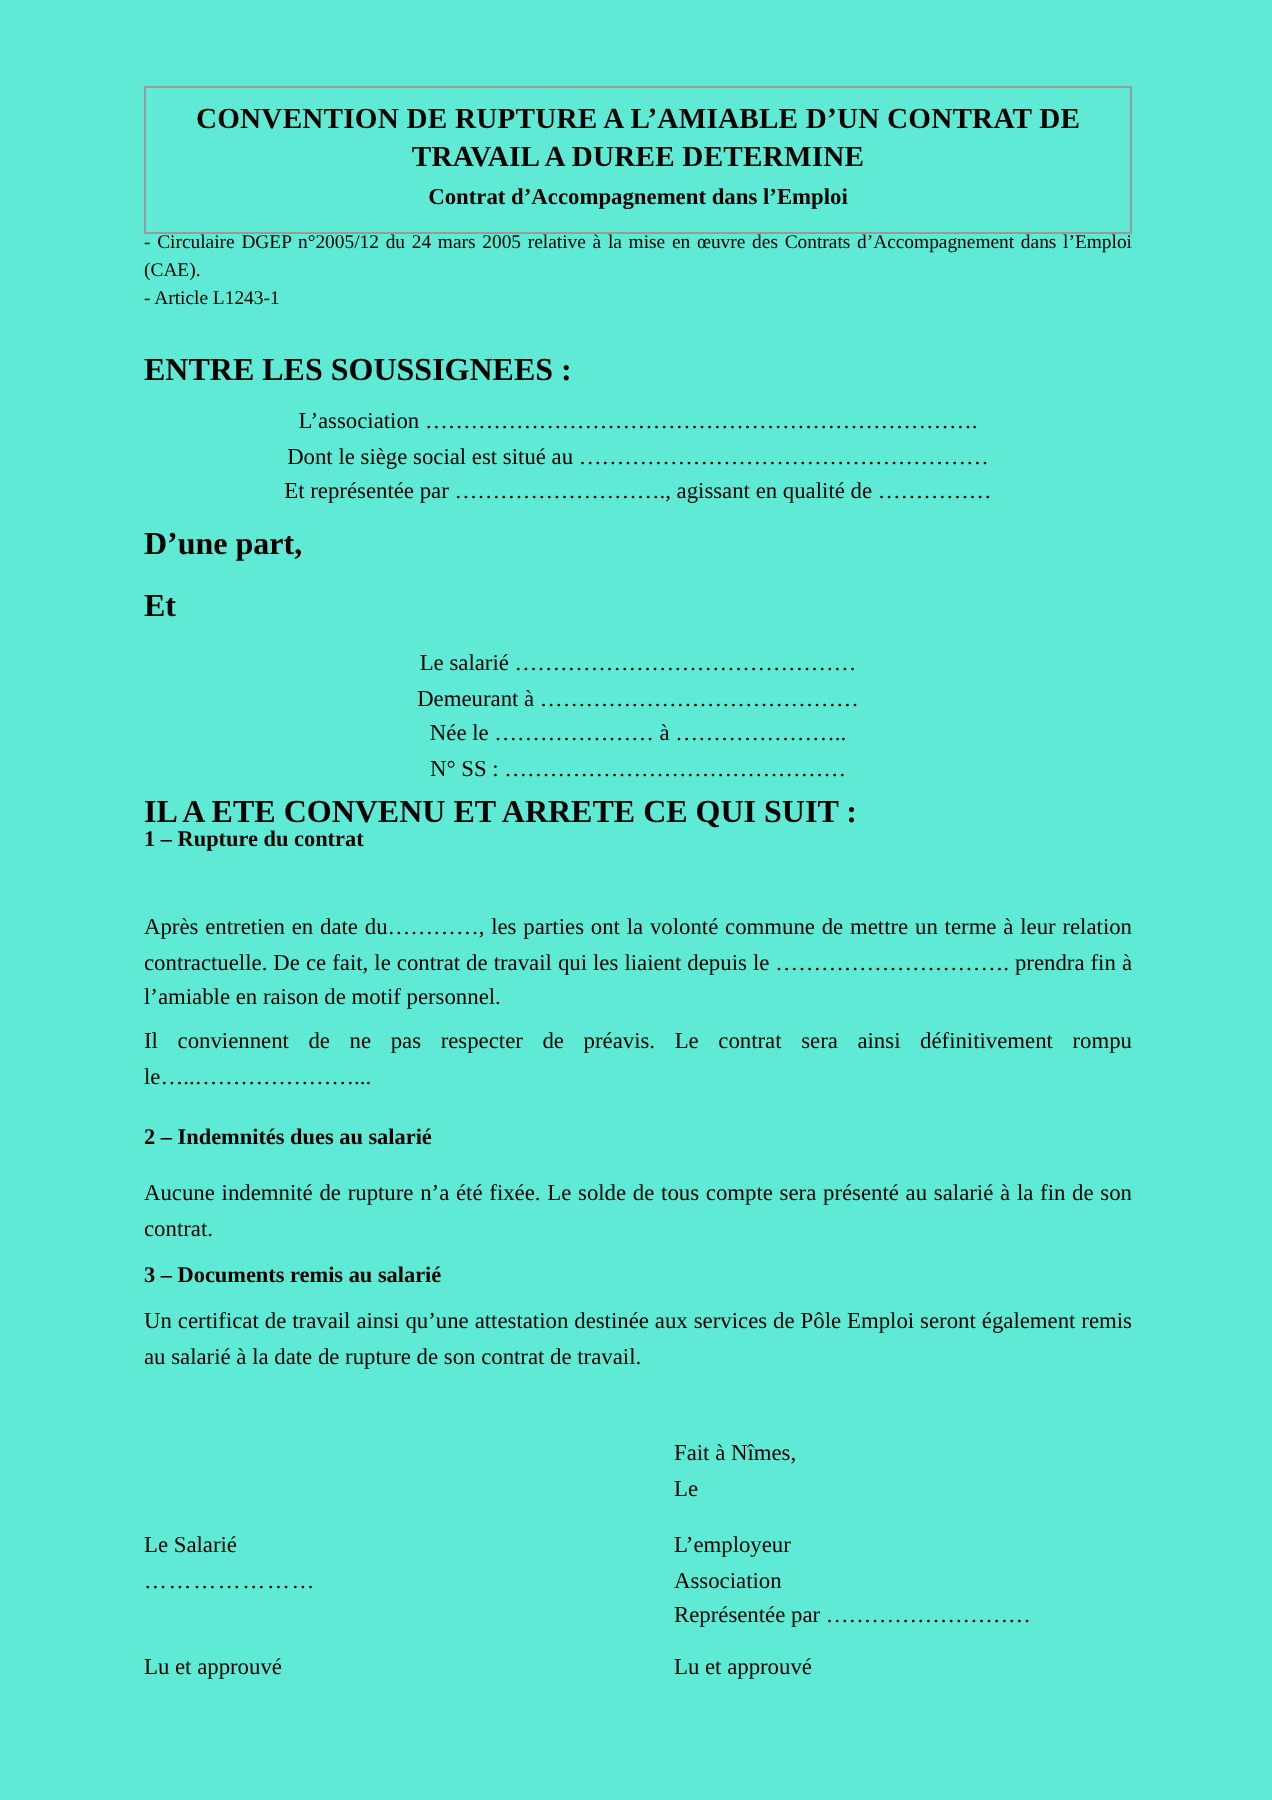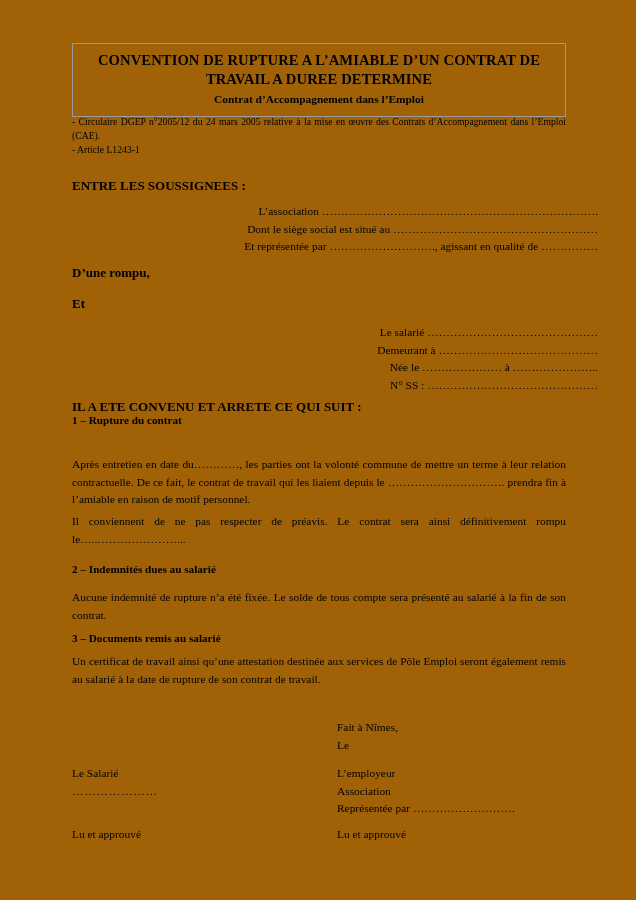--- a/index.html
+++ b/index.html
@@ -15,21 +15,21 @@
     font-family: "Liberation Serif", "DejaVu Serif", serif;
     color: #000000;
     overflow: hidden;
   }
   .page {
     position: absolute;
     left: 0;
     top: 0;
     width: 636px;
     height: 900px;
-    background: #a16207;
+    background: #5eead4;
   }
 
   
   .title-box {
     position: absolute;
     left: 72px;
     top: 43px;
     width: 494px;
     box-sizing: border-box;
     border: 1px solid #9a9a9a;
@@ -62,41 +62,40 @@
     font-size: 9.7px;
     line-height: 14.2px;
     text-align: justify;
   }
   .refs .ref-line { display: block; }
   .refs .ref-line.justified { text-align: justify; text-align-last: left; }
 
   
   .heading {
     font-weight: bold;
-    font-size: 13px;
+    font-size: 16px;
     line-height: 15px;
   }
   .subheading {
     font-weight: bold;
     font-size: 11.2px;
     line-height: 15px;
   }
 
   
   .body-text {
     font-size: 11.4px;
     line-height: 17.6px;
     text-align: justify;
     text-align-last: left;
   }
   .plain-lines {
     font-size: 11.4px;
     line-height: 17.6px;
-    text-align: right;
-    margin-left: 32px;
+    text-align: center;
   }
   .plain-lines .ln { display: block; white-space: nowrap; }
 
   .dots { letter-spacing: 0.9px; }
 
   
   .sig-left {
     position: absolute;
     left: 72px;
     width: 250px;
@@ -128,21 +127,21 @@
   </div>
 
   <div class="col heading" style="top:178px;">ENTRE LES SOUSSIGNEES :</div>
 
   <div class="col plain-lines" style="top:203px;">
     <span class="ln">L’association ……………………………………………………………….</span>
     <span class="ln">Dont le siège social est situé au ………………………………………………</span>
     <span class="ln">Et représentée par ………………………., agissant en qualité de ……………</span>
   </div>
 
-  <div class="col heading" style="top:265px;">D’une rompu,</div>
+  <div class="col heading" style="top:265px;">D’une part,</div>
   <div class="col heading" style="top:296px;">Et</div>
 
   <div class="col plain-lines" style="top:324px;">
     <span class="ln">Le salarié ………………………………………</span>
     <span class="ln">Demeurant à ……………………………………</span>
     <span class="ln">Née le ………………… à …………………..</span>
     <span class="ln">N° SS : ………………………………………</span>
   </div>
 
   <div class="col heading" style="top:399px;">IL A ETE CONVENU ET ARRETE CE QUI SUIT :</div>

